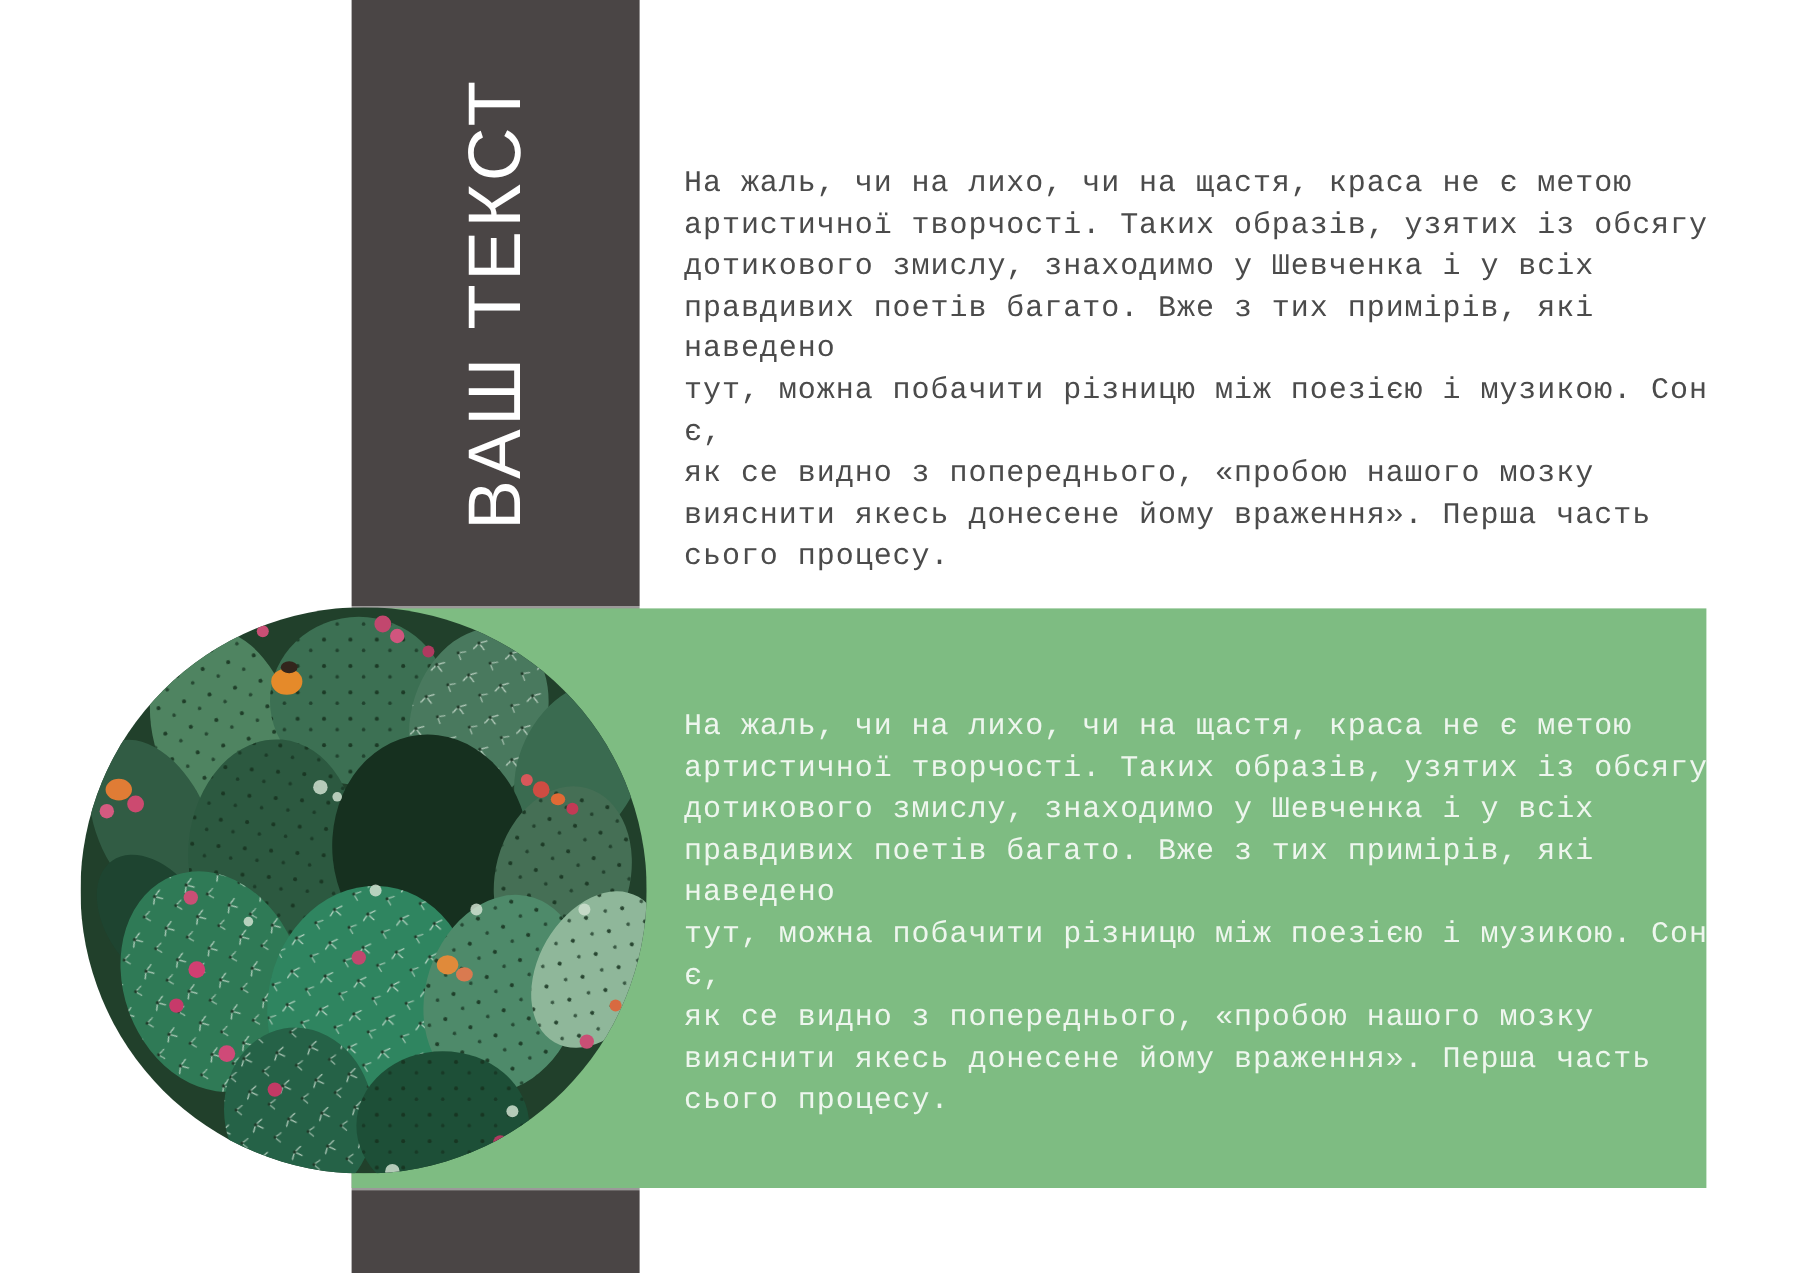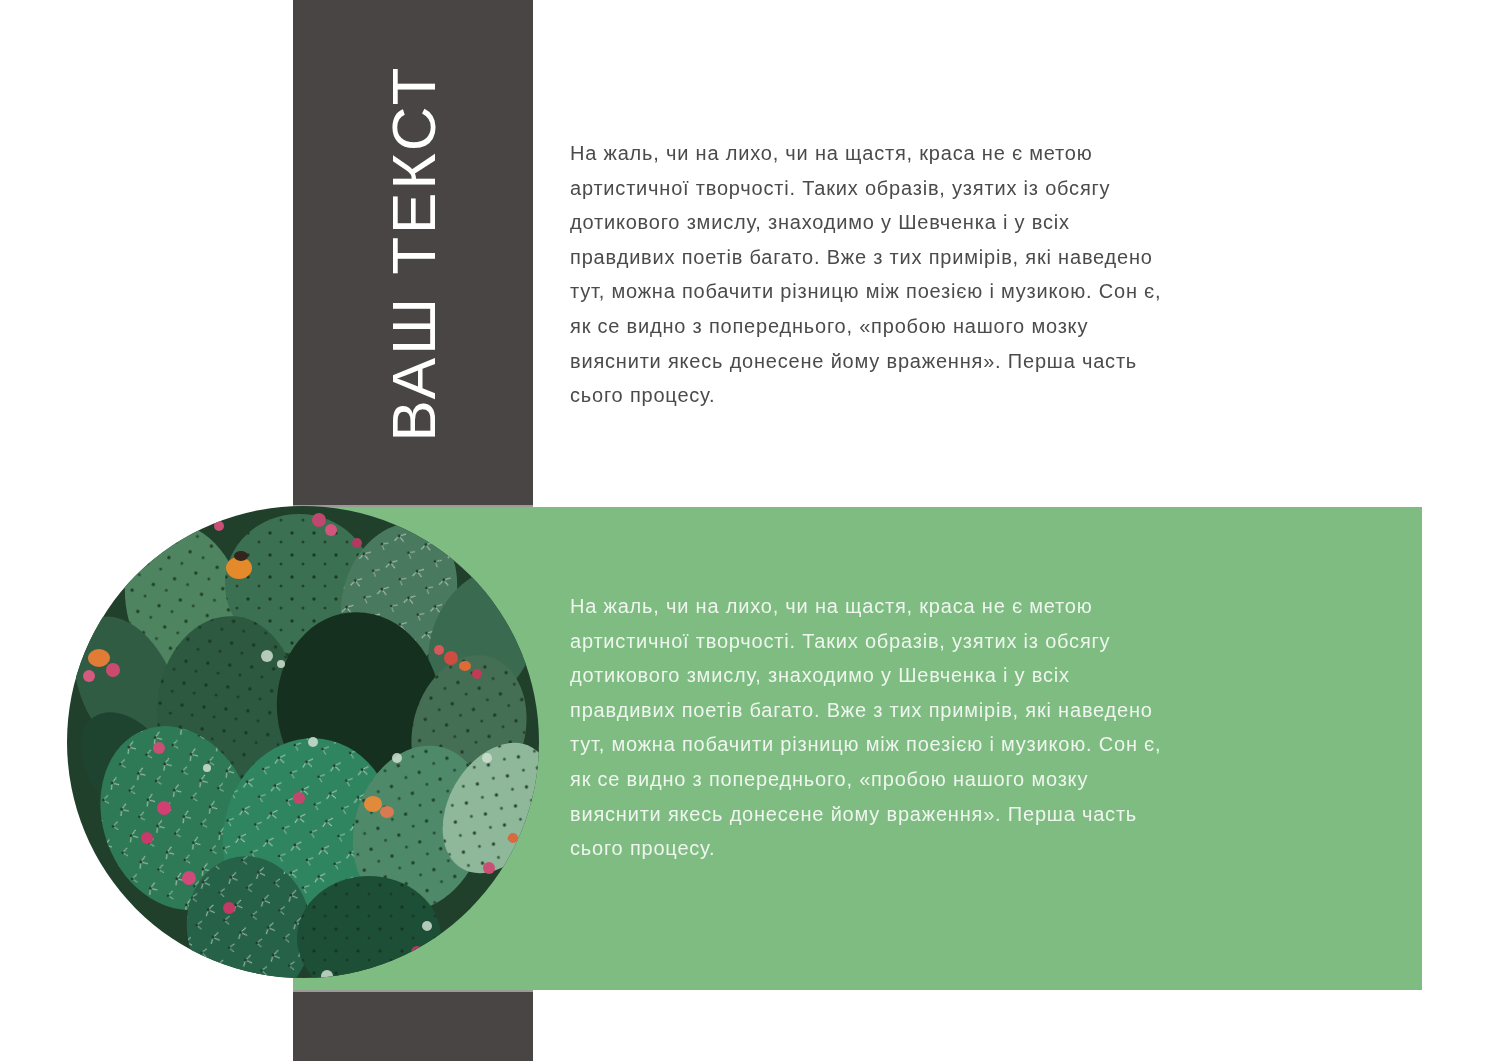--- a/index.html
+++ b/index.html
@@ -45,25 +45,26 @@
     top: 507px;
     width: 1129px;
     height: 483px;
     background: #7ebc82;
     box-shadow: 0 0 0 2px rgba(255,255,255,0.45);
     z-index: 2;
   }
   .para {
     position: absolute;
     width: 860px;
-    font-size: 20px;
+    font-size: 25px;
     line-height: 34.6px;
     letter-spacing: 0.8px;
     white-space: pre-line;
     z-index: 4;
+    font-family: Liberation Mono, monospace;
   }
   .para-top {
     left: 570px;
     top: 136px;
     color: #4b4b4b;
   }
   .para-green {
     left: 570px;
     top: 589px;
     color: #eef6ee;

